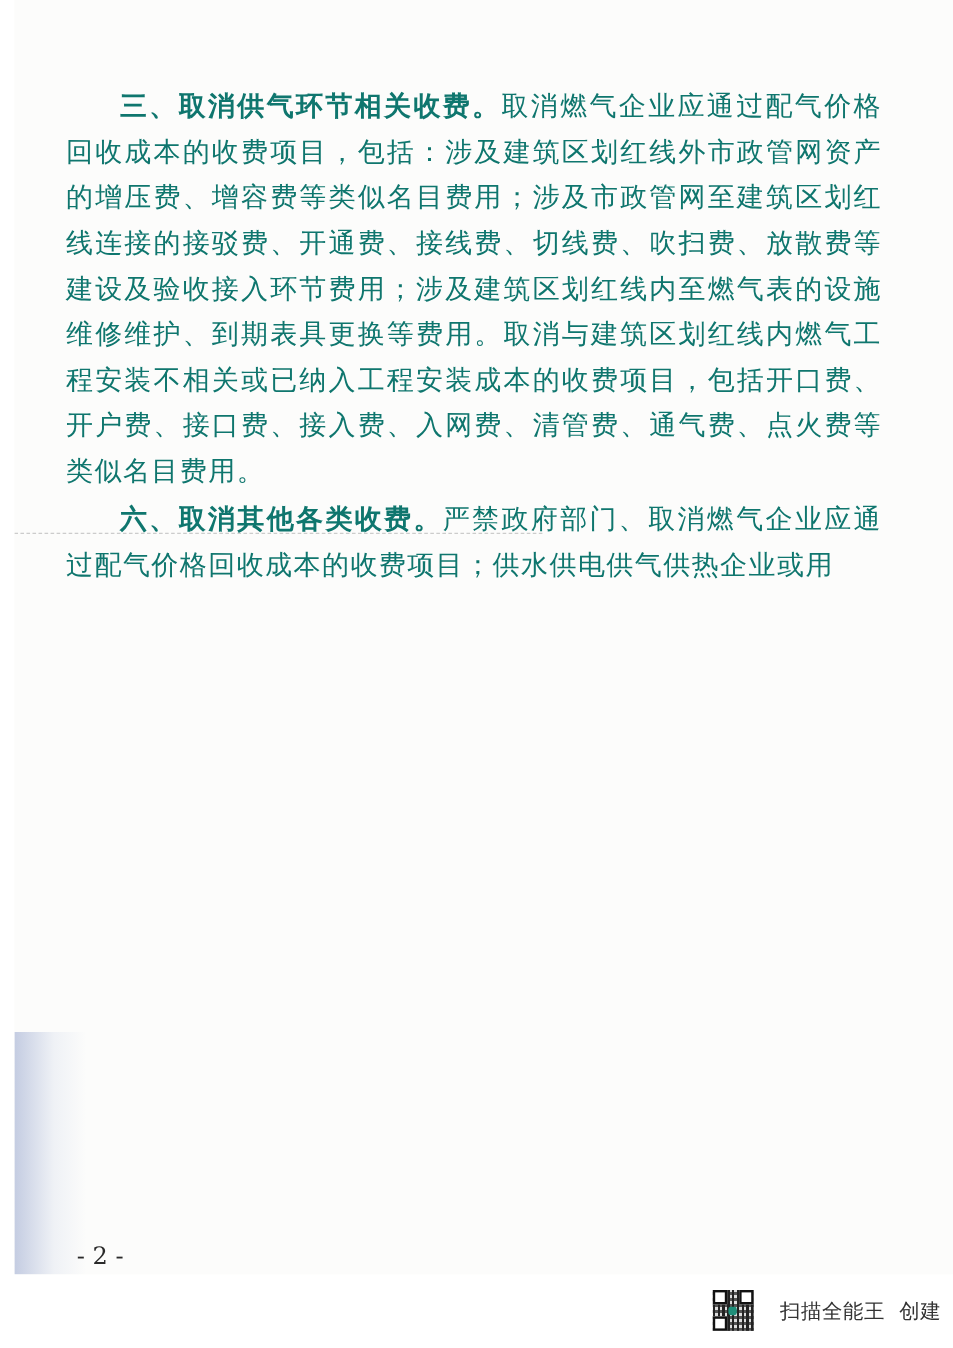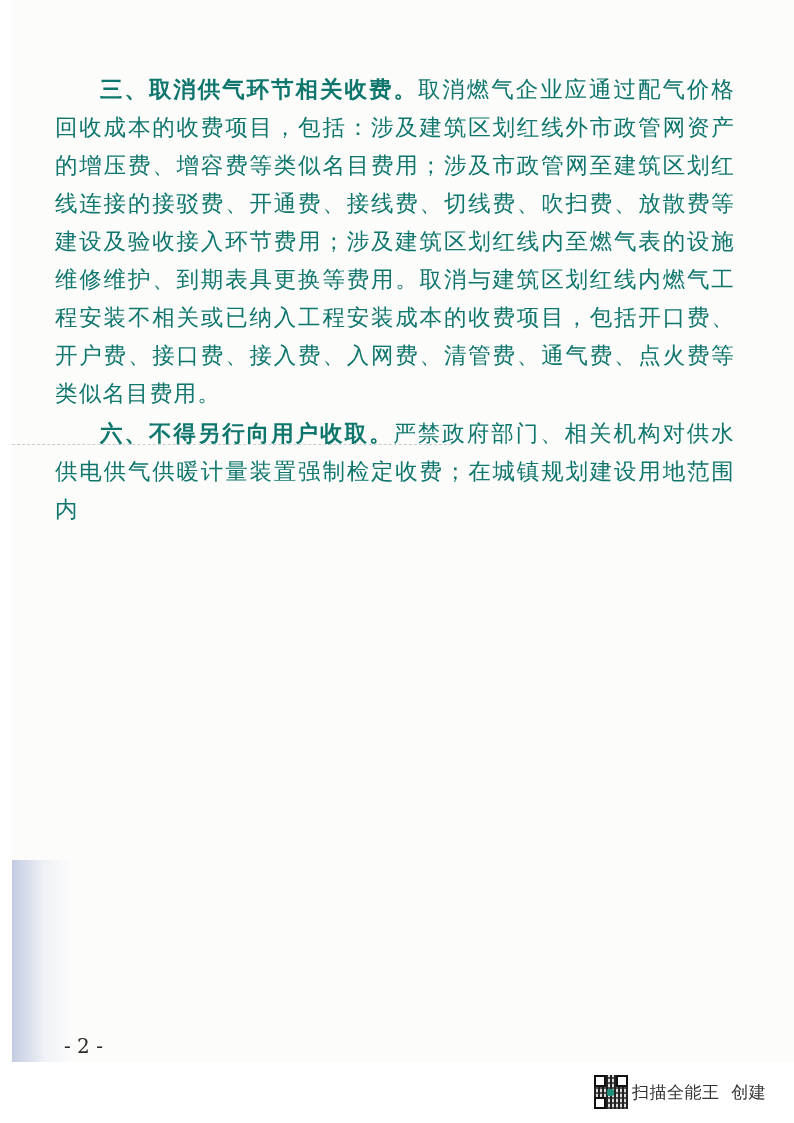--- a/index.html
+++ b/index.html
@@ -69,21 +69,21 @@
       color: #2a2a2a;
       font-family: "DejaVu Serif", serif;
     }
     .watermark {
       position: absolute;
       left: 594px;
       top: 1072px;
       height: 40px;
       display: flex;
       align-items: center;
-      gap: 4px;
+      gap: 22px;
     }
     .qr {
       width: 34px;
       height: 34px;
       position: relative;
       background:
         repeating-linear-gradient(90deg, #222 0 2px, transparent 2px 4px),
         repeating-linear-gradient(0deg, #555 0 2px, transparent 2px 5px);
       background-color: #ddd;
     }
@@ -117,21 +117,21 @@
   </style>
 </head>
 <body>
 
 <div class="scan-page">
   <div class="scan-edge"></div>
   <div class="fold-line"></div>
 
   <div class="body-text">
     <p class="para"><span class="section-heading">三、取消供气环节相关收费。</span><span>取消燃气企业应通过配气价格回收成本的收费项目，包括：涉及建筑区划红线外市政管网资产的增压费、增容费等类似名目费用；涉及市政管网至建筑区划红线连接的接驳费、开通费、接线费、切线费、吹扫费、放散费等建设及验收接入环节费用；涉及建筑区划红线内至燃气表的设施维修维护、到期表具更换等费用。取消与建筑区划红线内燃气工程安装不相关或已纳入工程安装成本的收费项目，包括开口费、开户费、接口费、接入费、入网费、清管费、通气费、点火费等类似名目费用。</span></p>
-    <p class="para"><span class="section-heading">六、不得另行向用户收取。</span><span>严禁政府部门、相关机构对供水供电供气供暖计量装置强制检定收费；在城镇规划建设用地范围内</span></p>
+    <p class="para"><span class="section-heading">六、取消其他各类收费。</span><span>严禁政府部门、取消燃气企业应通过配气价格回收成本的收费项目；供水供电供气供热企业或用</span></p>
   </div>
 
   <div class="page-number">- 2 -</div>
 </div>
 
 <div class="watermark">
   <div class="qr">
     <span class="qr-corner"></span>
     <span class="qr-dot"></span>
   </div>

